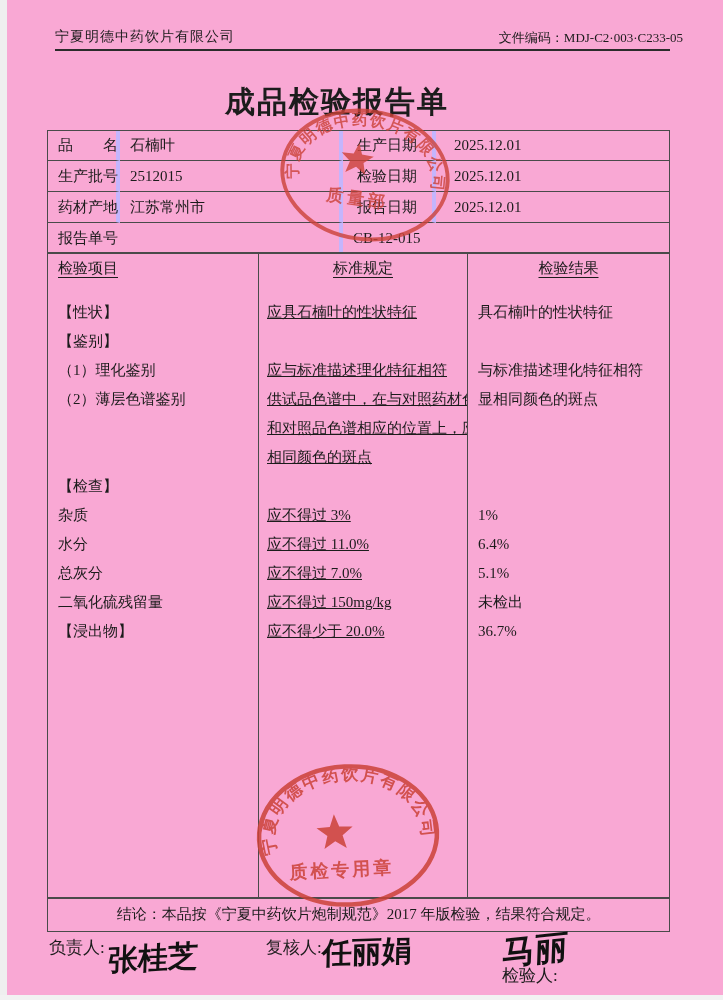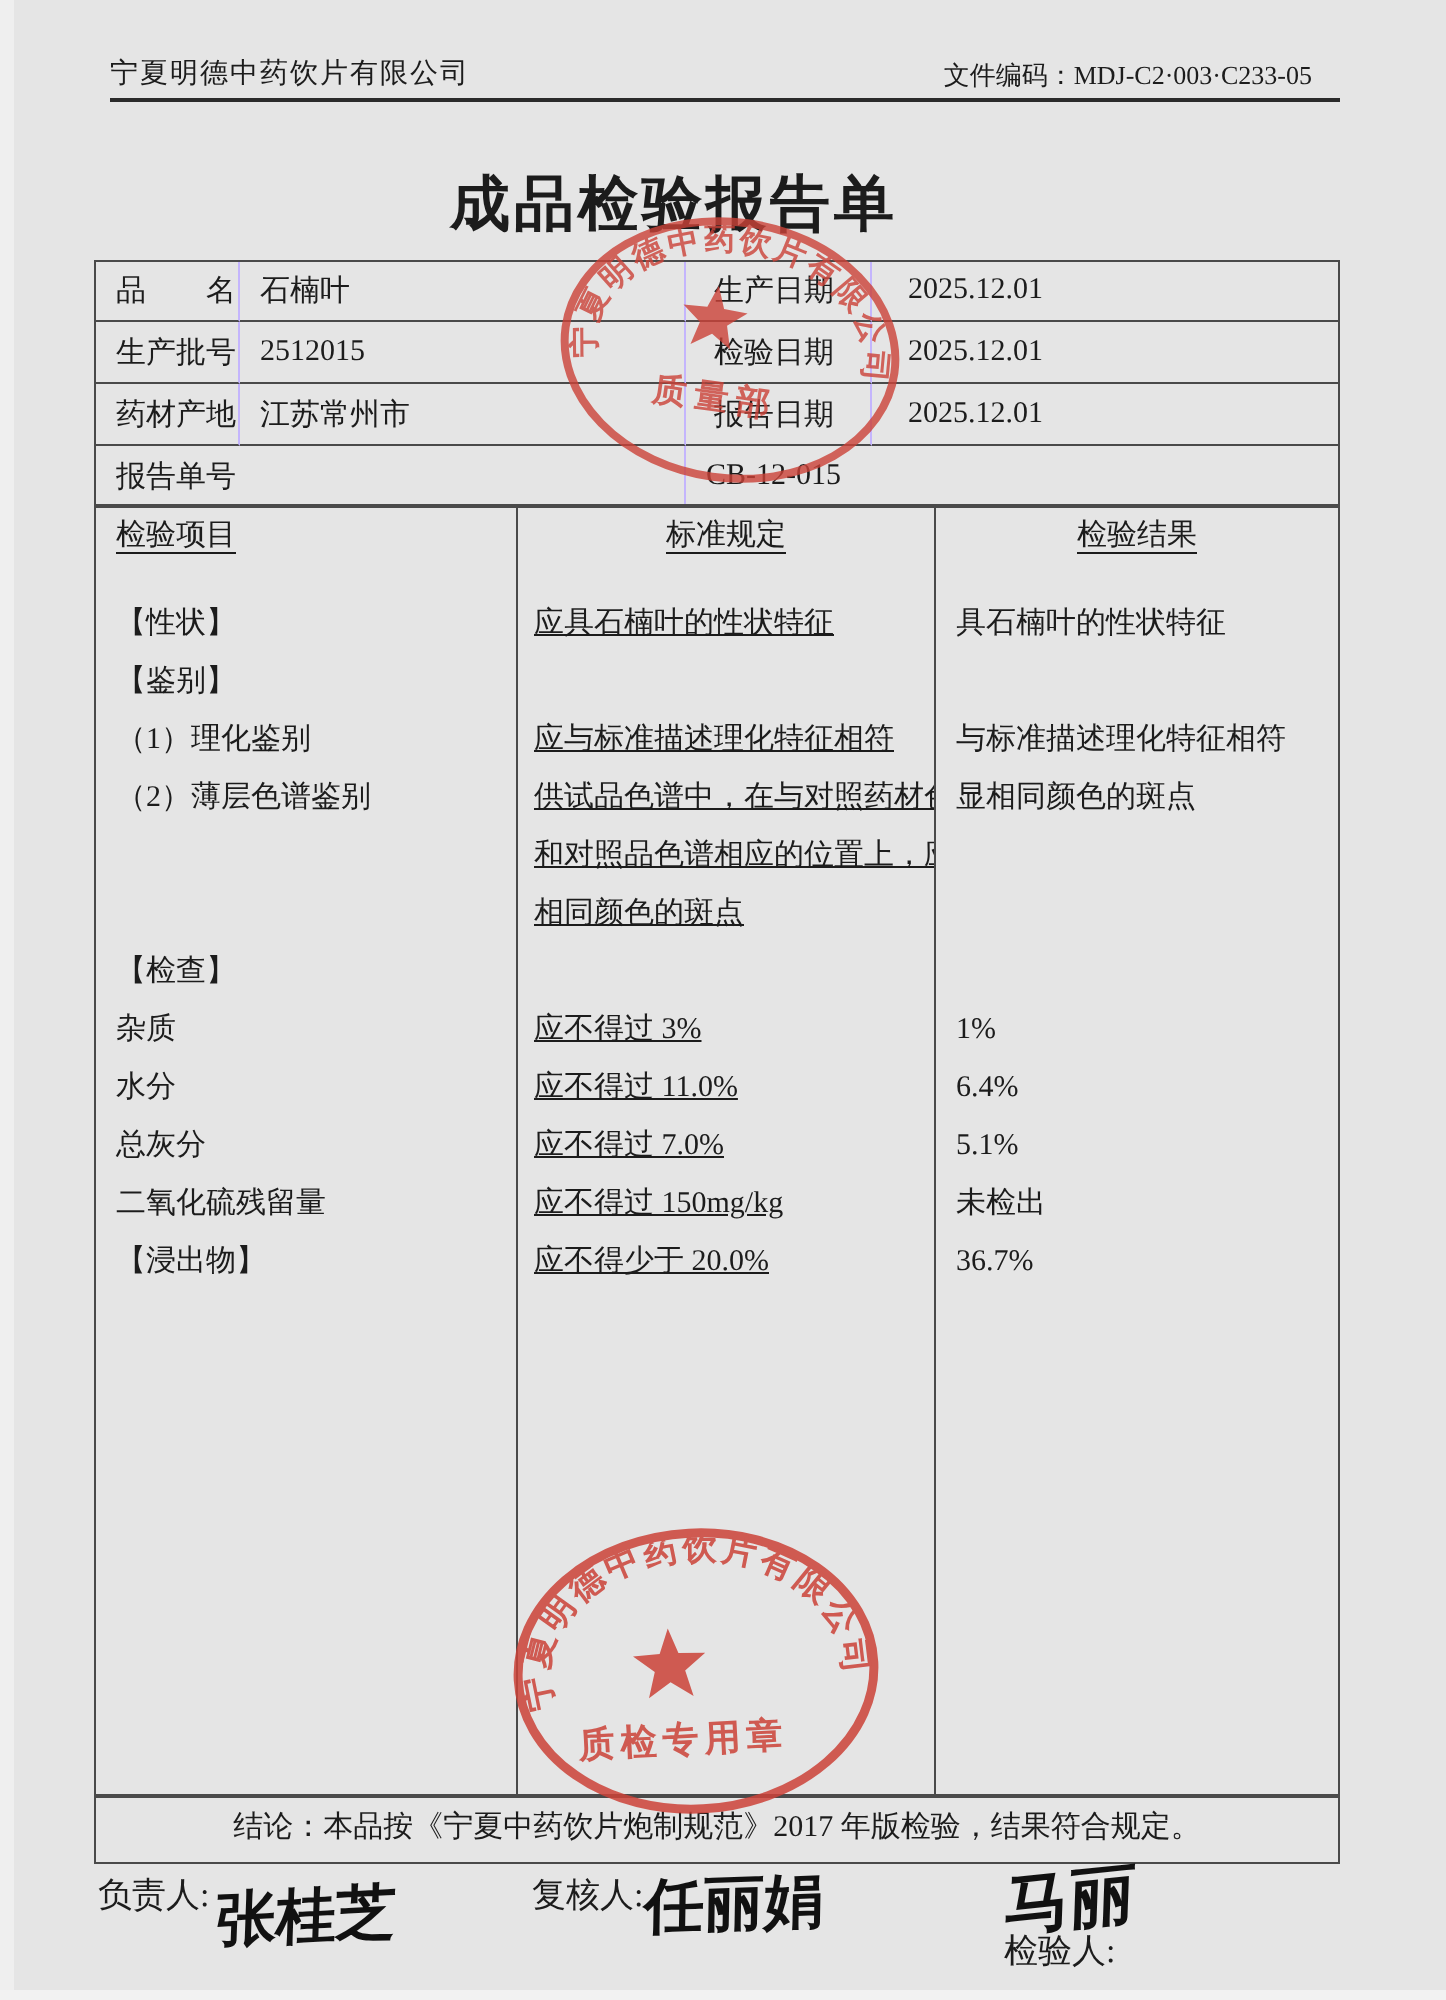--- a/index.html
+++ b/index.html
@@ -1,37 +1,37 @@
 <!DOCTYPE html>
 <html><head>
 <meta charset="utf-8">
 <style>
   html,body{margin:0;padding:0;}
   body{
     width:723px;height:1000px;background:#ffffff;
     font-family:"Liberation Serif","DejaVu Serif",serif;
     color:#1c1c1c;position:relative;overflow:hidden;
   }
-  .page{position:relative;width:723px;height:1000px;background:#e5e5e5;}
+  .page{position:relative;width:723px;height:1000px;background:#f9a8d4;}
   .edge-left{position:absolute;left:0;top:0;width:7px;height:1000px;background:#efefef;}
   .edge-bottom{position:absolute;left:0;bottom:0;width:723px;height:5px;background:#f2f2f2;}
 
   .company{position:absolute;left:55px;top:28px;font-size:14px;letter-spacing:1px;}
-  .doccode{position:absolute;right:67px;top:29px;font-size:13px;}
+  .doccode{position:absolute;right:40px;top:29px;font-size:13px;}
   .header-rule{position:absolute;left:55px;top:49px;width:615px;border-top:2px solid #2b2b2b;}
 
   .title{position:absolute;left:0;top:82px;width:674px;text-align:center;
          font-size:30px;font-weight:bold;letter-spacing:2px;}
 
   
   .info-table{position:absolute;left:47px;top:130px;width:621px;
     display:grid;grid-template-columns:72px 223px 93px 233px;
     grid-template-rows:30px 31px 31px 30px;
     border:1px solid #4a4a4a;font-size:15px;}
-  .info-table .cell{border-right:1px solid #c4b5fd;border-bottom:1px solid #4a4a4a;
+  .info-table .cell{border-right:4px solid #c4b5fd;border-bottom:1px solid #4a4a4a;
     display:flex;align-items:center;padding-left:10px;box-sizing:border-box;white-space:nowrap;}
   .info-table .cell.lastcol{border-right:none;}
   .info-table .cell.lastrow{border-bottom:none;}
   .info-table .cell.v2{padding-left:18px;}
   .info-table .cell.l2{padding-left:14px;}
   .span2{grid-column:span 2;}
 
   
   .main-table{position:absolute;left:47px;top:252px;width:621px;height:645px;
     display:grid;grid-template-columns:211px 209px 201px;

